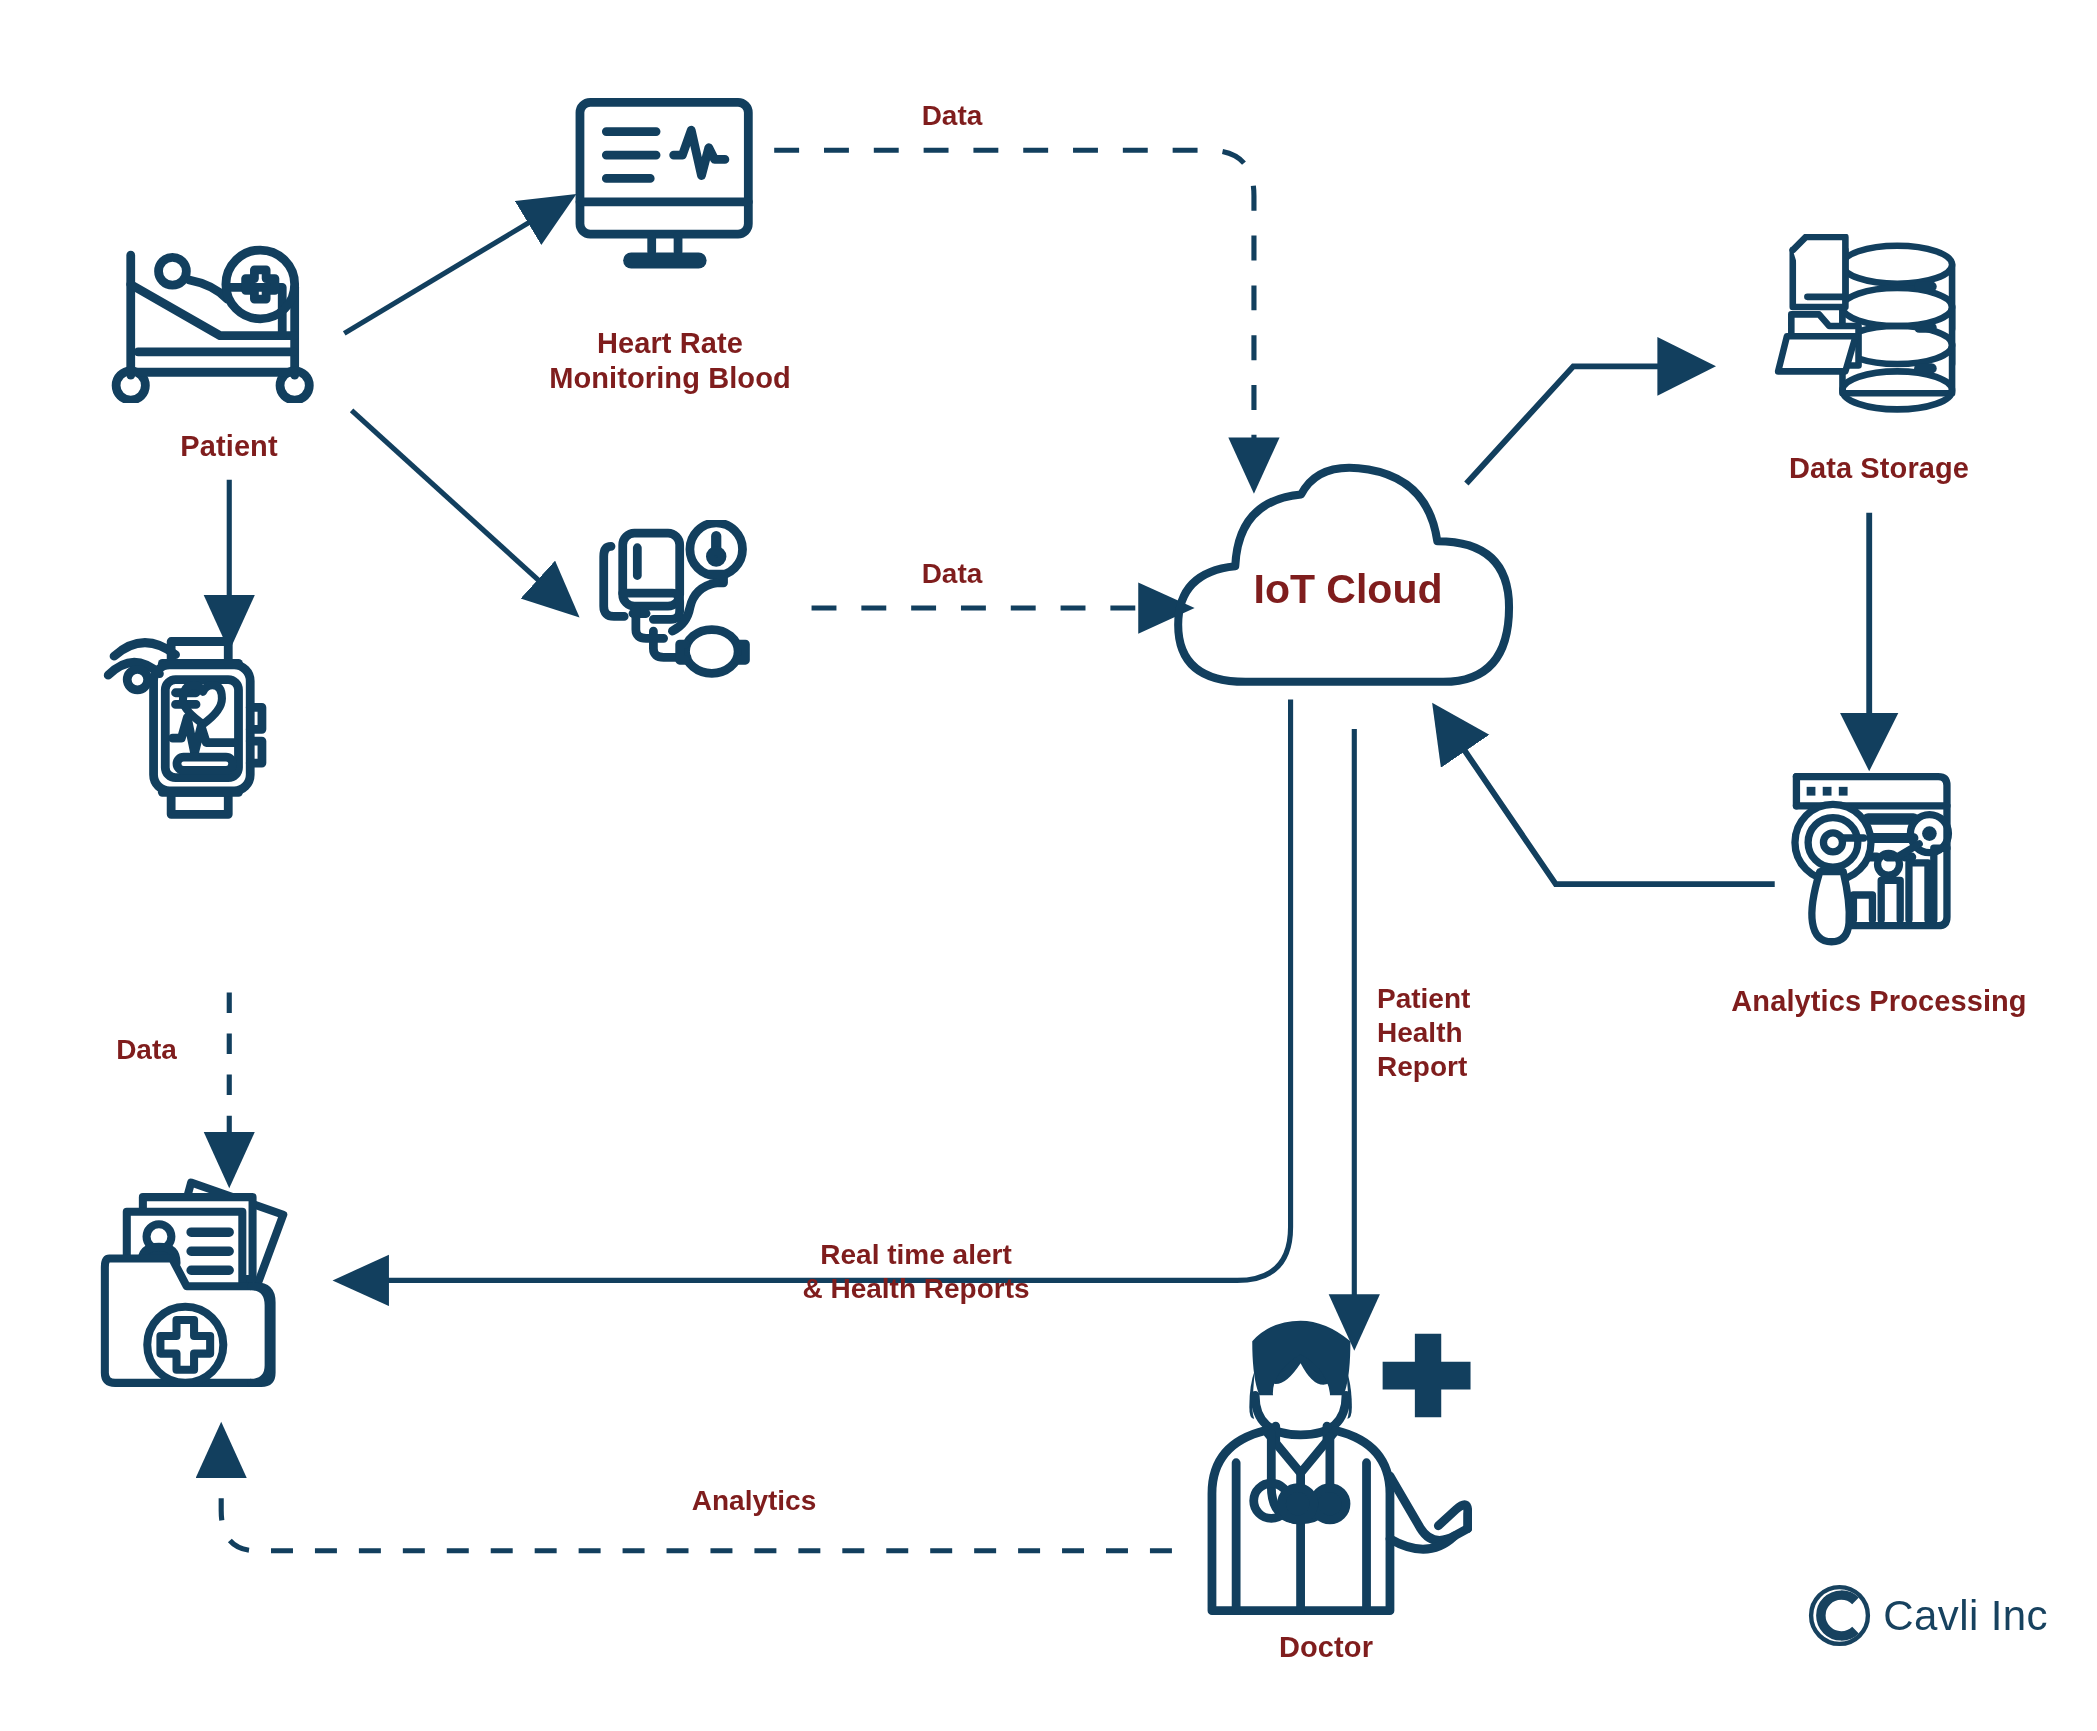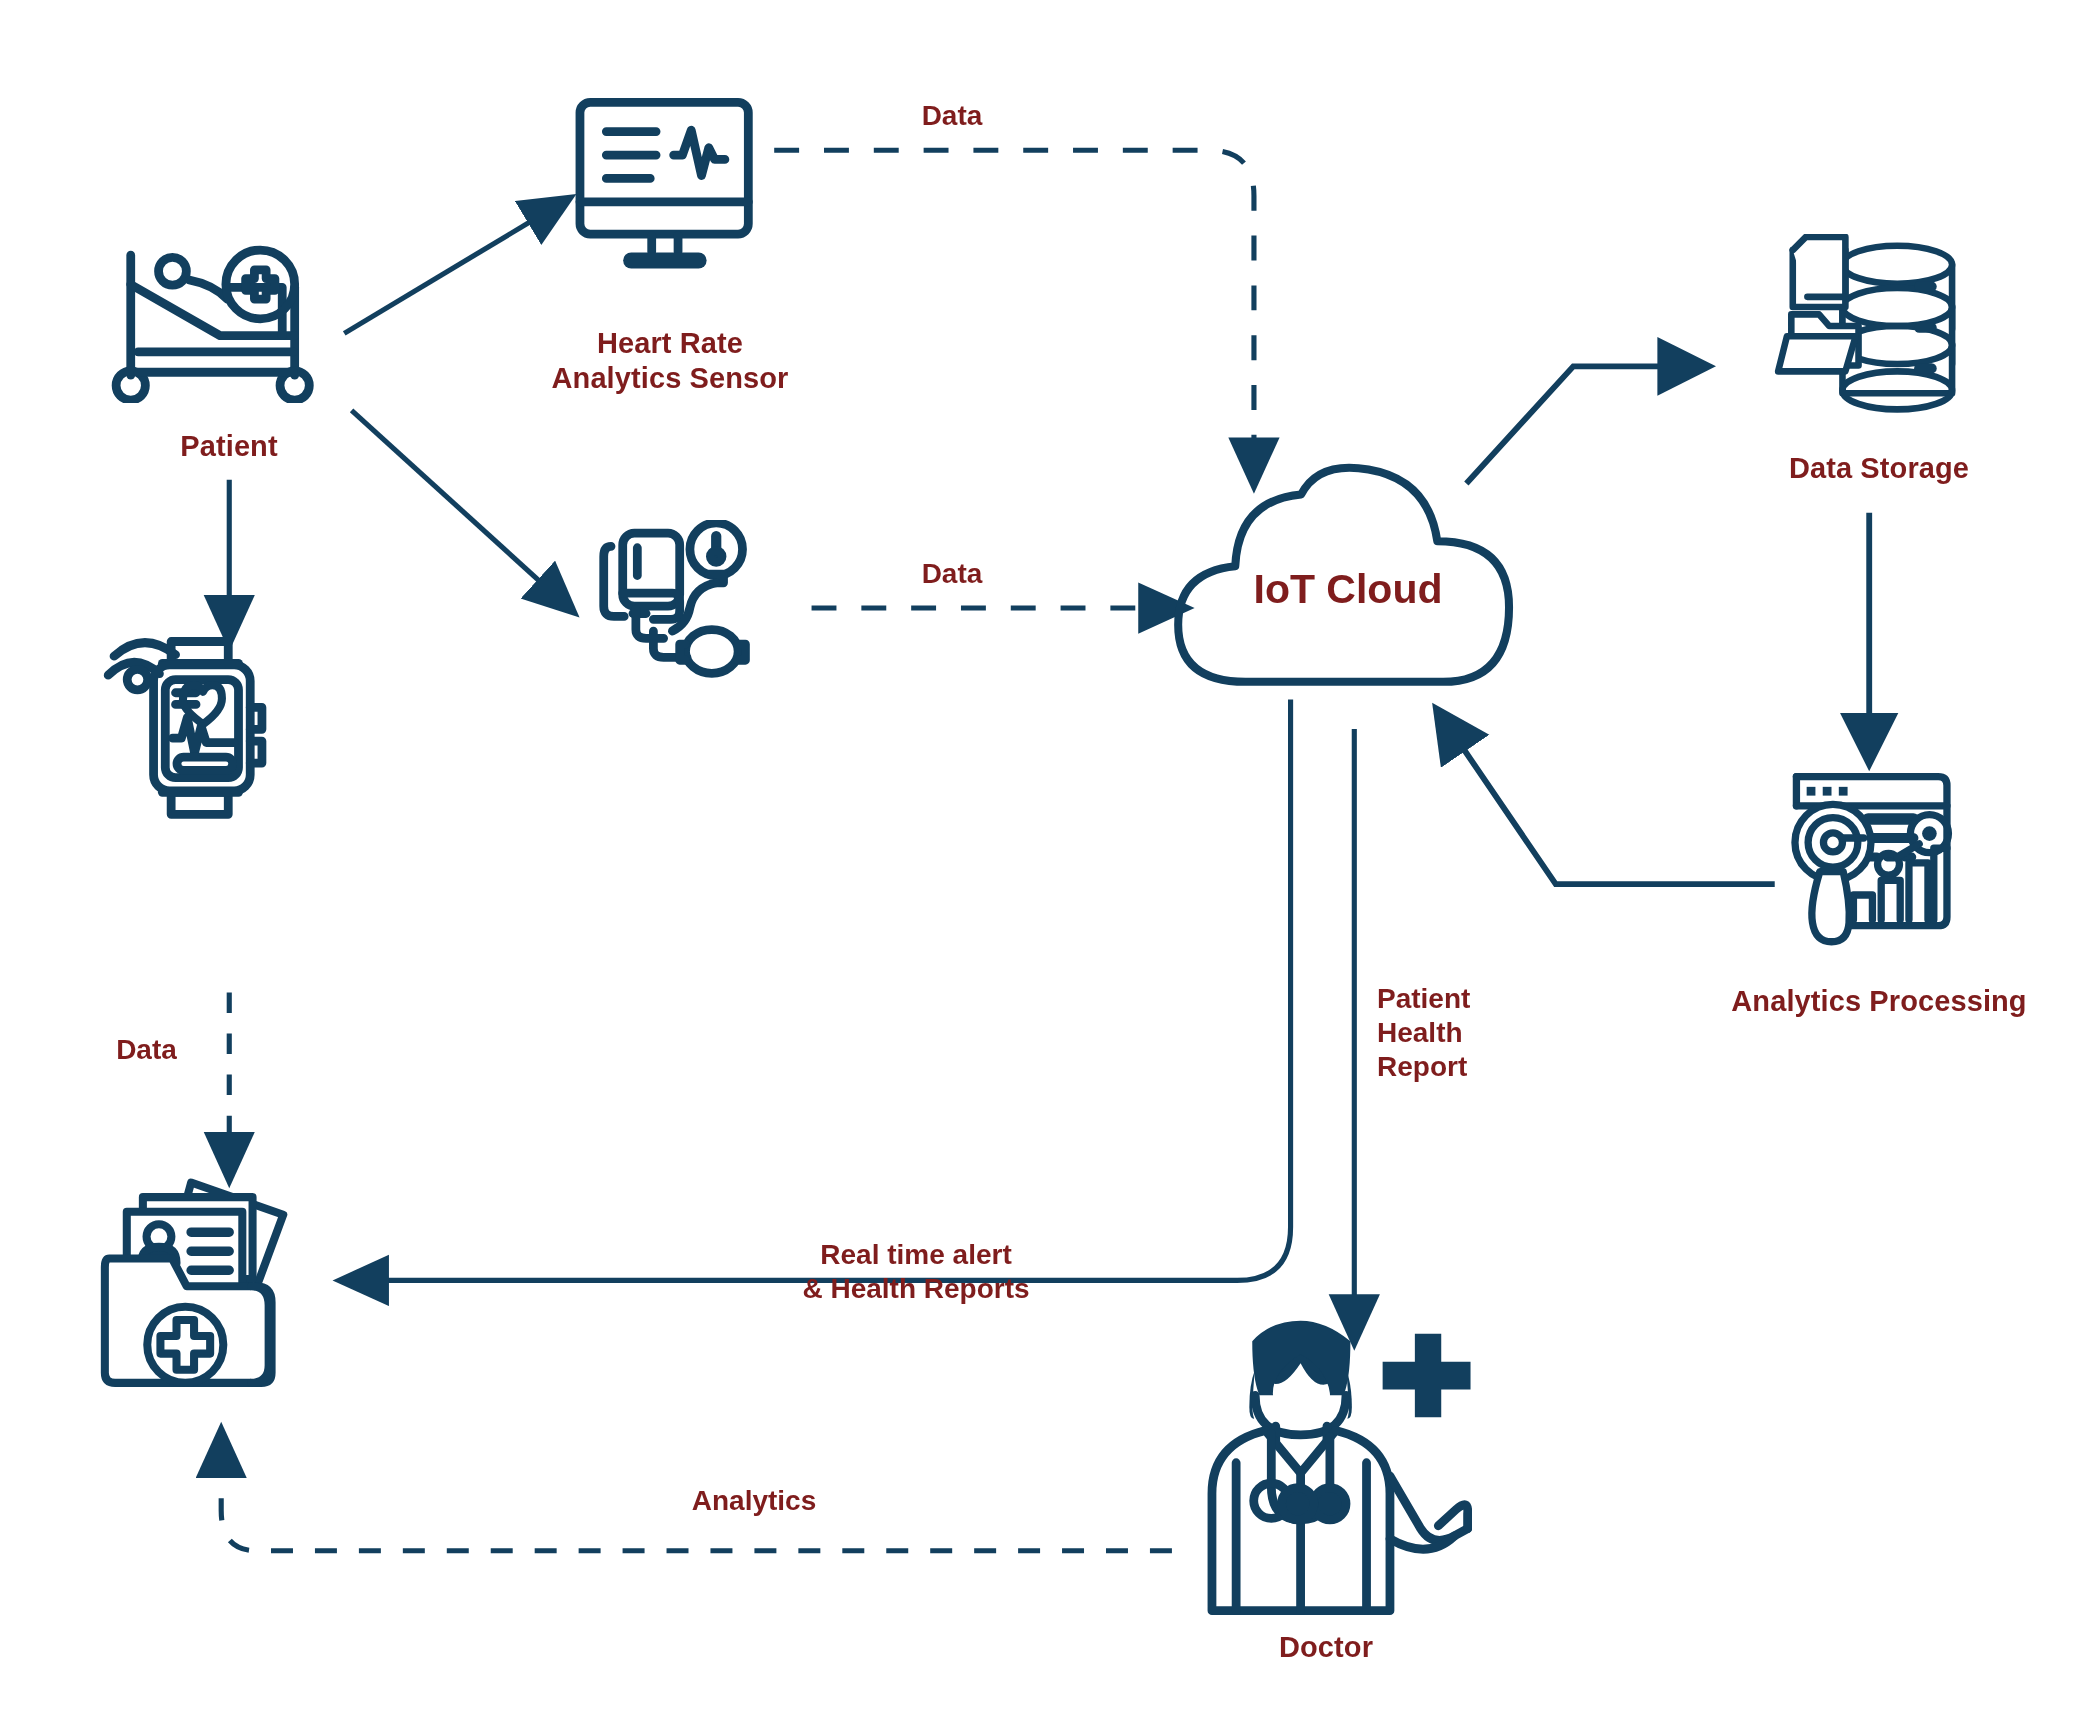--- a/index.html
+++ b/index.html
@@ -209,21 +209,21 @@
       <path d="M288,214 L330,286 Q346,312 376,296 L394,286"></path>
       <path d="M288,300 Q340,330 376,296"></path>
       <path d="M354,282 L378,260 Q396,244 394,266 L394,286"></path>
       <path d="M278,58 L322,58 L322,20 L358,20 L358,58 L398,58 L398,96 L358,96 L358,134 L322,134 L322,96 L278,96 Z" fill="#123f5e" stroke="none"></path>
     </g>
   </svg>
 
   <div class="lbl node-label" style="left:119px;top:425px;width:220px;top:429px;">Patient</div>
 
   <div class="lbl node-label" style="left:487px;top:326px;width:366px;">Heart Rate
-Analytics Sensor</div>
+Monitoring Blood</div>
 
 
 
   <div class="lbl cloud-label" style="left:1238px;top:564px;width:220px;">IoT Cloud</div>
 
   <div class="lbl node-label" style="left:1751px;top:451px;width:256px;">Data Storage</div>
 
   <div class="lbl node-label" style="left:1692px;top:967px;width:374px;margin-top:17px;">Analytics Processing</div>
 
   <div class="lbl node-label" style="left:1209px;top:1630px;width:234px;">Doctor</div>
@@ -236,15 +236,22 @@
 
   <div class="lbl edge-label" style="left:689px;top:1238px;width:454px;text-align:center;">Real time alert
 &amp; Health Reports</div>
 
   <div class="lbl edge-label" style="left:1377px;top:982px;width:220px;text-align:left;">Patient
 Health
 Report</div>
 
   <div class="lbl edge-label" style="left:615px;top:1484px;width:278px;">Analytics</div>
 
+  <div id="logo" style="left:1806px;top:1582px;">
+    <svg width="67" height="67" viewBox="0 0 92 92">
+      <circle cx="46" cy="46" r="39" fill="none" stroke="#17425f" stroke-width="6"></circle>
+      <path d="M68,26 A28,28 0 1 0 68,66" fill="none" stroke="#17425f" stroke-width="13" stroke-linecap="butt"></path>
+    </svg>
+    <span class="logoword">Cavli Inc</span>
+  </div>
 
 </div>
 
 
 </body></html>

